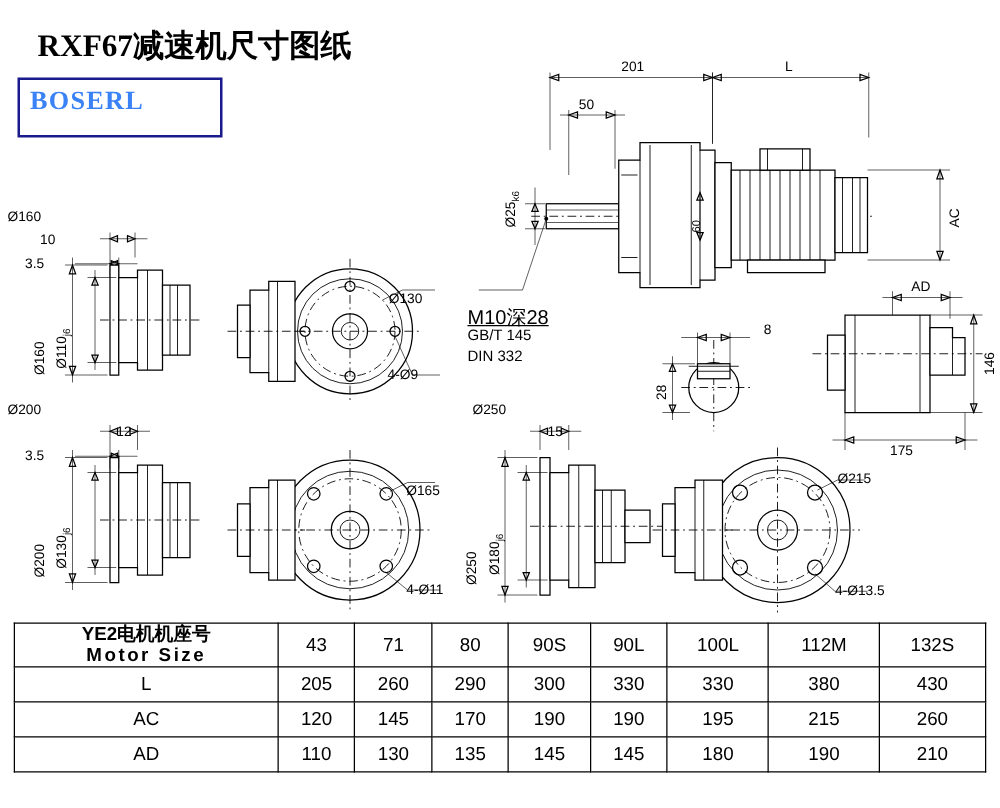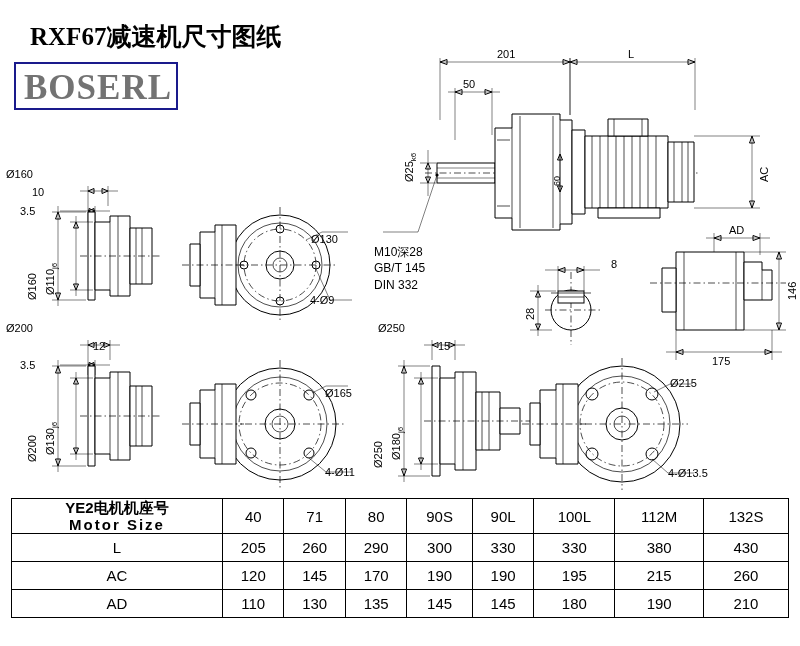--- a/index.html
+++ b/index.html
@@ -23,21 +23,21 @@
 
   
   .logo-box{
     position:absolute;left:14px;top:62px;width:160px;height:44px;
     border:2px solid #1a1a8c;
     background:#fff;
   }
   .logo-text{
     position:absolute;left:8px;top:4px;
     font-family:"Liberation Serif", serif;
-    font-size:35px;font-weight:bold;color:#737373;
+    font-size:21px;font-weight:bold;color:#3b82f6;
     letter-spacing:1px;
   }
 
   
   .lbl{position:absolute;font-size:11px;font-family:"Liberation Sans",sans-serif;white-space:nowrap;}
   .lbl.sm{font-size:9px;}
   .lbl.rot{transform:rotate(-90deg);transform-origin:left top;}
   .sub{font-size:8px;vertical-align:sub;}
 
   svg{position:absolute;left:0;top:0;overflow:visible;}
@@ -370,21 +370,21 @@
 
   </svg>
 
   <div class="lbl" style="left:497px;top:48px;">201</div>
   <div class="lbl" style="left:628px;top:48px;">L</div>
   <div class="lbl" style="left:463px;top:78px;text-align:right;">50</div>
   <div class="lbl rot" style="left:403px;top:182px;"><span>Ø25</span><span class="sub">k6</span></div>
   <div class="lbl rot sm" style="left:552px;top:186px;">60</div>
   <div class="lbl rot" style="left:758px;top:182px;">AC</div>
 
-  <div class="lbl" style="left:374px;top:244px;font-size:12px;">M10深28</div>
+  <div class="lbl" style="left:374px;top:244px;font-size:16px;text-decoration:underline;">M10深28</div>
   <div class="lbl" style="left:374px;top:261px;font-size:12px;">GB/T 145</div>
   <div class="lbl" style="left:374px;top:278px;font-size:12px;">DIN 332</div>
 
   <div class="lbl" style="left:611px;top:258px;">8</div>
   <div class="lbl rot" style="left:524px;top:320px;">28</div>
 
   <div class="lbl" style="left:729px;top:224px;">AD</div>
   <div class="lbl rot" style="left:786px;top:300px;">146</div>
   <div class="lbl" style="left:712px;top:355px;">175</div>
 
@@ -411,21 +411,21 @@
   <div class="lbl" style="left:670px;top:377px;">Ø215</div>
   <div class="lbl" style="left:668px;top:467px;">4-Ø13.5</div>
 
   <table class="spec">
     <tbody>
       <tr>
         <td class="head" rowspan="1" style="width:210px;font-weight:bold;">
           <div>YE2电机机座号</div>
           <div style="letter-spacing:2px;">Motor Size</div>
         </td>
-        <td>40</td>
+        <td>43</td>
         <td>71</td>
         <td>80</td>
         <td>90S</td>
         <td>90L</td>
         <td>100L</td>
         <td>112M</td>
         <td>132S</td>
       </tr>
       <tr>
         <td>L</td>

